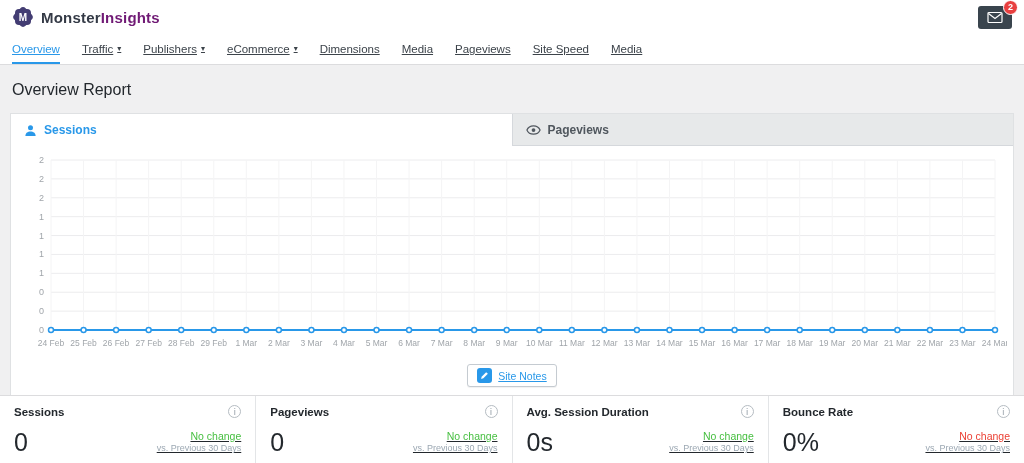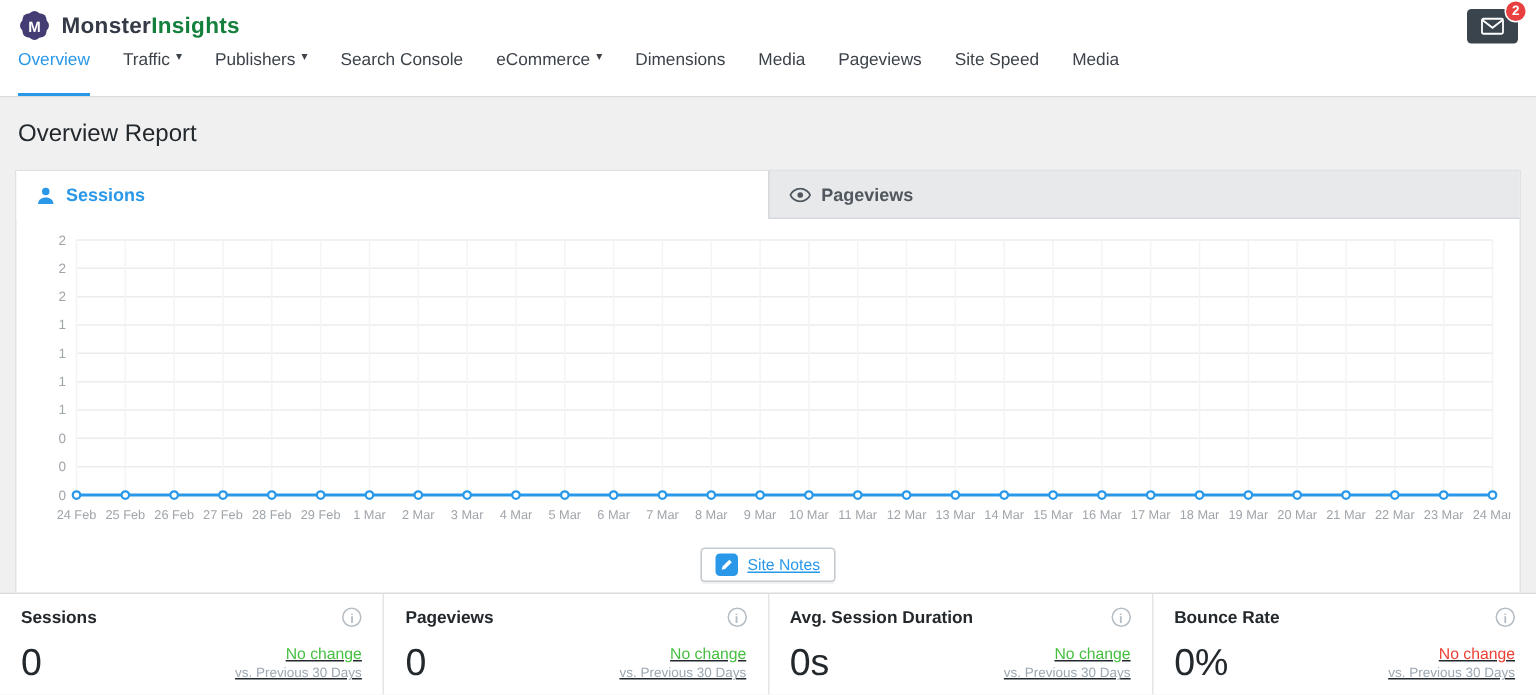--- a/index.html
+++ b/index.html
@@ -11,40 +11,40 @@
     overflow: hidden;
     color: #23282d;
   }
   
   .topbar {
     height: 34px; background:#fff; display:flex; align-items:center;
     justify-content:space-between; padding:0 12px;
   }
   .brand { display:flex; align-items:center; gap:7px; }
   .brand-name { font-size:15px; font-weight:bold; color:#343a46; letter-spacing:.2px; }
-  .brand-name .accent { color:#15803d; }
+  .brand-name .accent { color:#701a75; }
   .inbox-btn {
     position:relative; width:34px; height:23px; background:#39444d;
     border:none; border-radius:3px; display:flex; align-items:center;
     justify-content:center; cursor:pointer;
   }
   .badge {
     position:absolute; top:-6px; right:-6px; min-width:15px; height:15px;
     background:#e84040; color:#fff; font-size:9px; font-weight:bold;
     border-radius:50%; display:flex; align-items:center; justify-content:center;
     border:1px solid #fff;
   }
   
   .nav {
     height:31px; background:#fff; border-bottom:1px solid #dcdcde;
     display:flex; align-items:stretch; padding:0 12px; gap:22px;
   }
   .nav-item {
-    display:flex; align-items:flex-start; gap:4px; font-size:11.5px;
-    color:#3c434a; cursor:pointer; white-space:nowrap;
+    display:flex; align-items:center; gap:4px; font-size:11.5px;
+    color:#3c434a; cursor:pointer; white-space:nowrap;text-decoration:underline;
   }
   .nav-item.active { color:#2998e9; box-shadow: inset 0 -2px 0 #2998e9; }
   .nav-item .caret { font-size:8px; color:inherit; line-height:1; }
   
   .content { padding:8px 10px 0; }
   .report-row { display:flex; align-items:center; justify-content:space-between; margin:8px 2px 14px; }
   .page-title { font-size:16px; font-weight:normal; color:#23282d; }
   .report-actions { display:flex; align-items:center; gap:8px; }
   .export-btn {
     background:#f3f4f5; border:1px solid #c3c4c7; color:#50575e;
@@ -136,24 +136,20 @@
     <span>Overview</span>
 
   </div>
     <div class="nav-item">
     <span>Traffic</span>
     <span class="caret">▾</span>
   </div>
     <div class="nav-item">
     <span>Publishers</span>
     <span class="caret">▾</span>
-  </div>
-    <div class="nav-item">
-    <span>Search Console</span>
-
   </div>
     <div class="nav-item">
     <span>eCommerce</span>
     <span class="caret">▾</span>
   </div>
     <div class="nav-item">
     <span>Dimensions</span>
 
   </div>
     <div class="nav-item">

